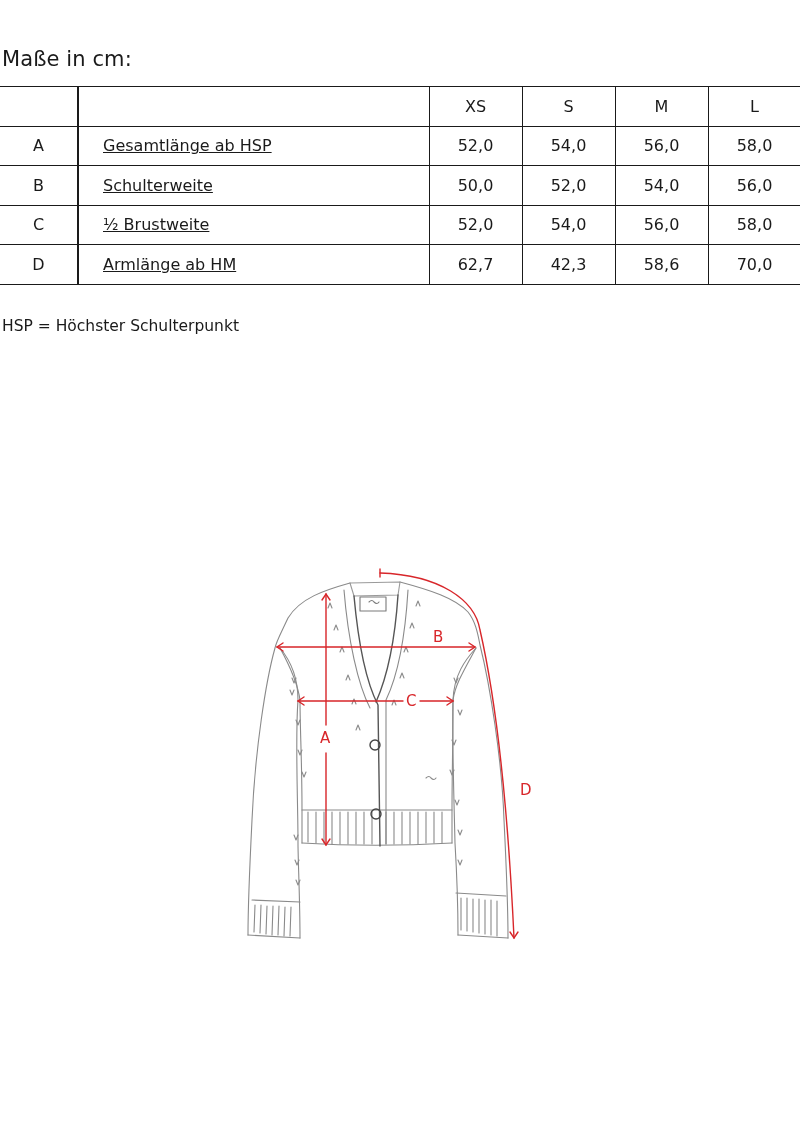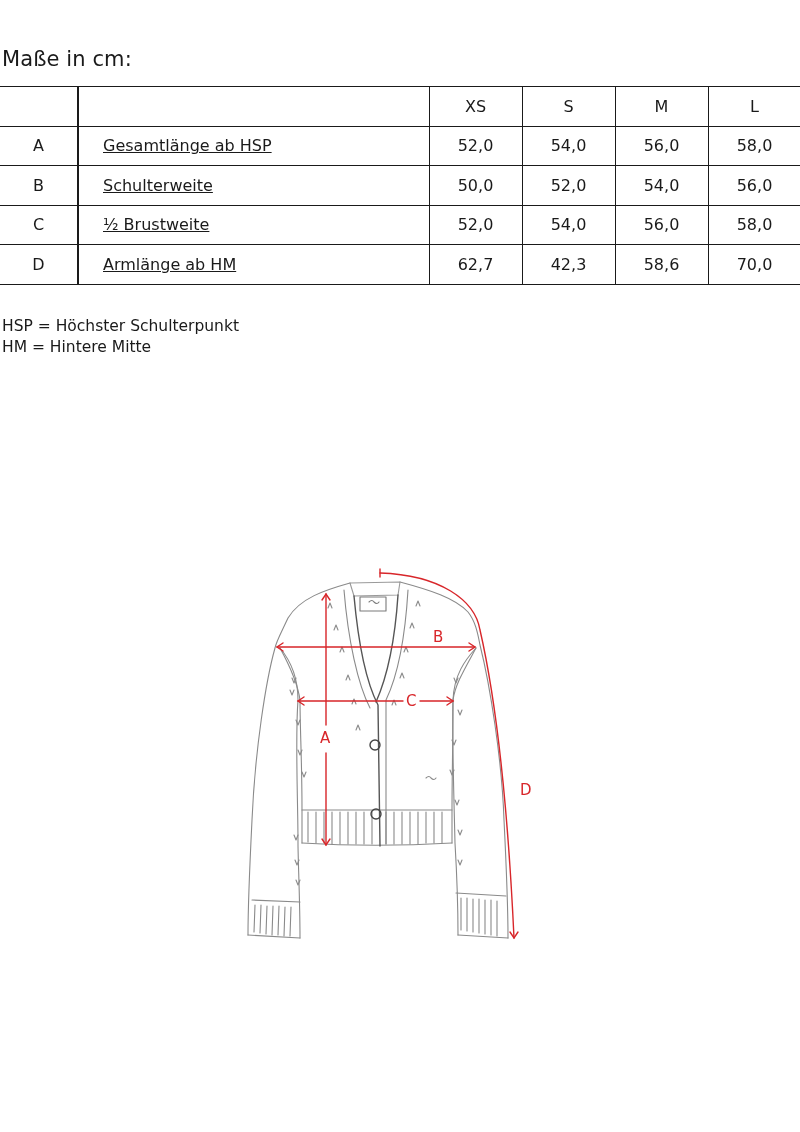--- a/index.html
+++ b/index.html
@@ -63,21 +63,20 @@
     <td class="val">62,7</td>
     <td class="val">42,3</td>
     <td class="val">58,6</td>
     <td class="val last">70,0</td>
   </tr>
 </tbody>
   </table>
 
 <div class="notes">
   <div>HSP = Höchster Schulterpunkt</div>
-  <div>HM = Hintere Mitte</div>
 </div>
 
 <svg class="sketch" viewBox="0 0 300 400" xmlns="http://www.w3.org/2000/svg">
   <g fill="none" stroke="#8a8a8a" stroke-width="1.1" stroke-linecap="round" stroke-linejoin="round">
 
     <path d="M110,23 L160,22 L158,35 L114,36 Z" stroke="#9a9a9a"></path>
     <rect x="120" y="37" width="26" height="14" stroke="#7a7a7a"></rect>
     <path d="M129,42 q3,-3 5,0 q3,3 5,0" stroke="#7a7a7a"></path>
 
     <path d="M110,23 C85,30 60,38 48,58 C40,75 36,82 35,88 C26,120 15,190 12,260 C10,300 8,340 8,375"></path>

